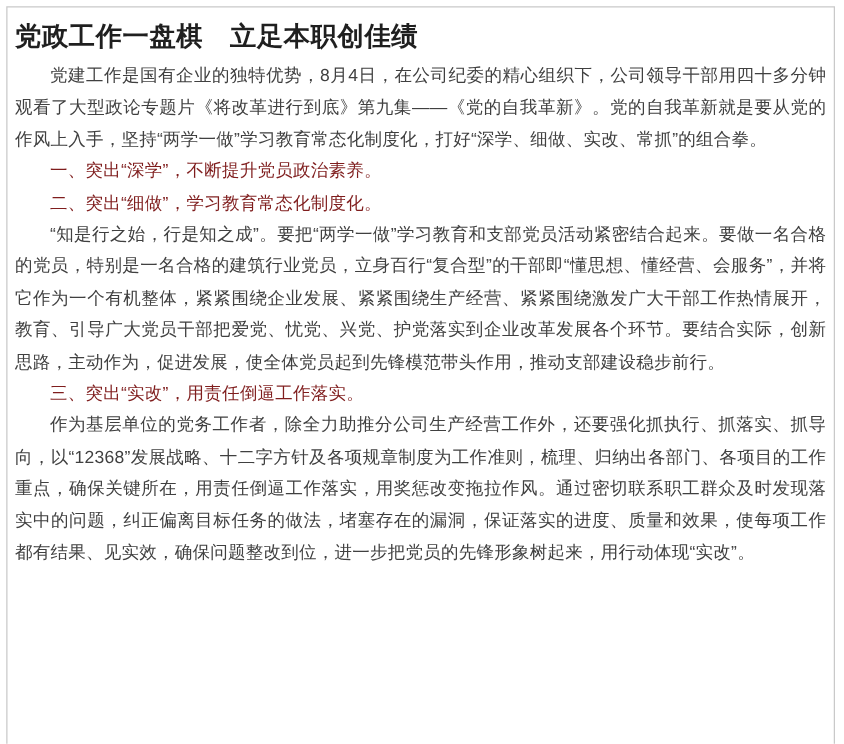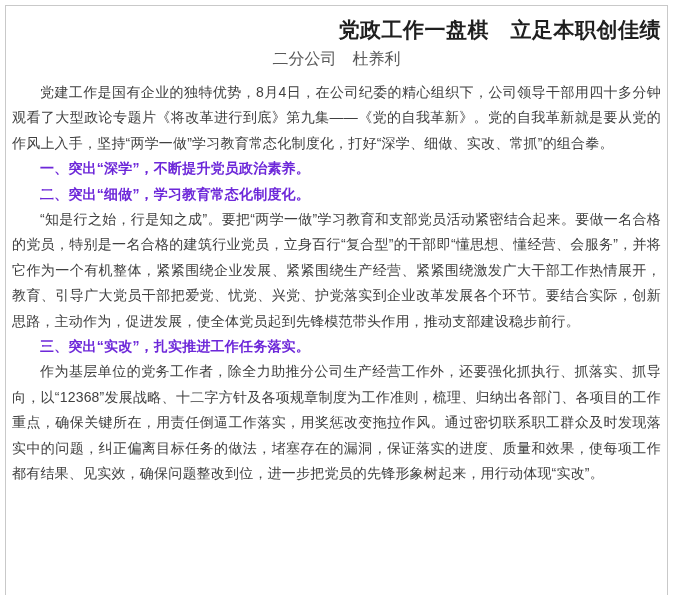--- a/index.html
+++ b/index.html
@@ -19,21 +19,21 @@
     left: 5px;
     top: 5px;
     width: 663px;
     height: 640px; 
     border: 1px solid #c9c9c9;
     background: #ffffff;
     box-sizing: border-box;
     padding: 8px 6px 0 6px;
   }
   .doc-title {
-    text-align: right;
+    text-align: left;
     font-size: 21px;
     font-weight: bold;
     color: #1f1f1f;
     line-height: 28px;
     margin: 2px 0 4px 0;
     letter-spacing: 0.5px;
   }
   .doc-byline {
     text-align: center;
     font-size: 16px;
@@ -44,31 +44,30 @@
   .doc-body p {
     margin: 0;
     font-size: 14px;
     line-height: 25.4px;
     color: #404040;
     text-align: justify;
     text-indent: 2em;
     letter-spacing: 0.2px;
   }
   .doc-body p.heading {
-    font-weight: bold;
-    color: #6d28d9;
+    font-weight: normal;
+    color: #7f1d1d;
   }
 </style>
 </head>
 <body>
 
 <div class="doc-frame">
   <h1 class="doc-title">党政工作一盘棋　立足本职创佳绩</h1>
-  <div class="doc-byline">二分公司　杜养利</div>
   <div class="doc-body">
     <p class="paragraph">党建工作是国有企业的独特优势，8月4日，在公司纪委的精心组织下，公司领导干部用四十多分钟观看了大型政论专题片《将改革进行到底》第九集——《党的自我革新》。党的自我革新就是要从党的作风上入手，坚持“两学一做”学习教育常态化制度化，打好“深学、细做、实改、常抓”的组合拳。</p>
     <p class="heading">一、突出“深学”，不断提升党员政治素养。</p>
     <p class="heading">二、突出“细做”，学习教育常态化制度化。</p>
     <p class="paragraph">“知是行之始，行是知之成”。要把“两学一做”学习教育和支部党员活动紧密结合起来。要做一名合格的党员，特别是一名合格的建筑行业党员，立身百行“复合型”的干部即“懂思想、懂经营、会服务”，并将它作为一个有机整体，紧紧围绕企业发展、紧紧围绕生产经营、紧紧围绕激发广大干部工作热情展开，教育、引导广大党员干部把爱党、忧党、兴党、护党落实到企业改革发展各个环节。要结合实际，创新思路，主动作为，促进发展，使全体党员起到先锋模范带头作用，推动支部建设稳步前行。</p>
-    <p class="heading">三、突出“实改”，扎实推进工作任务落实。</p>
+    <p class="heading">三、突出“实改”，用责任倒逼工作落实。</p>
     <p class="paragraph">作为基层单位的党务工作者，除全力助推分公司生产经营工作外，还要强化抓执行、抓落实、抓导向，以“12368”发展战略、十二字方针及各项规章制度为工作准则，梳理、归纳出各部门、各项目的工作重点，确保关键所在，用责任倒逼工作落实，用奖惩改变拖拉作风。通过密切联系职工群众及时发现落实中的问题，纠正偏离目标任务的做法，堵塞存在的漏洞，保证落实的进度、质量和效果，使每项工作都有结果、见实效，确保问题整改到位，进一步把党员的先锋形象树起来，用行动体现“实改”。</p>
   </div>
 </div>
 
 </body></html>

